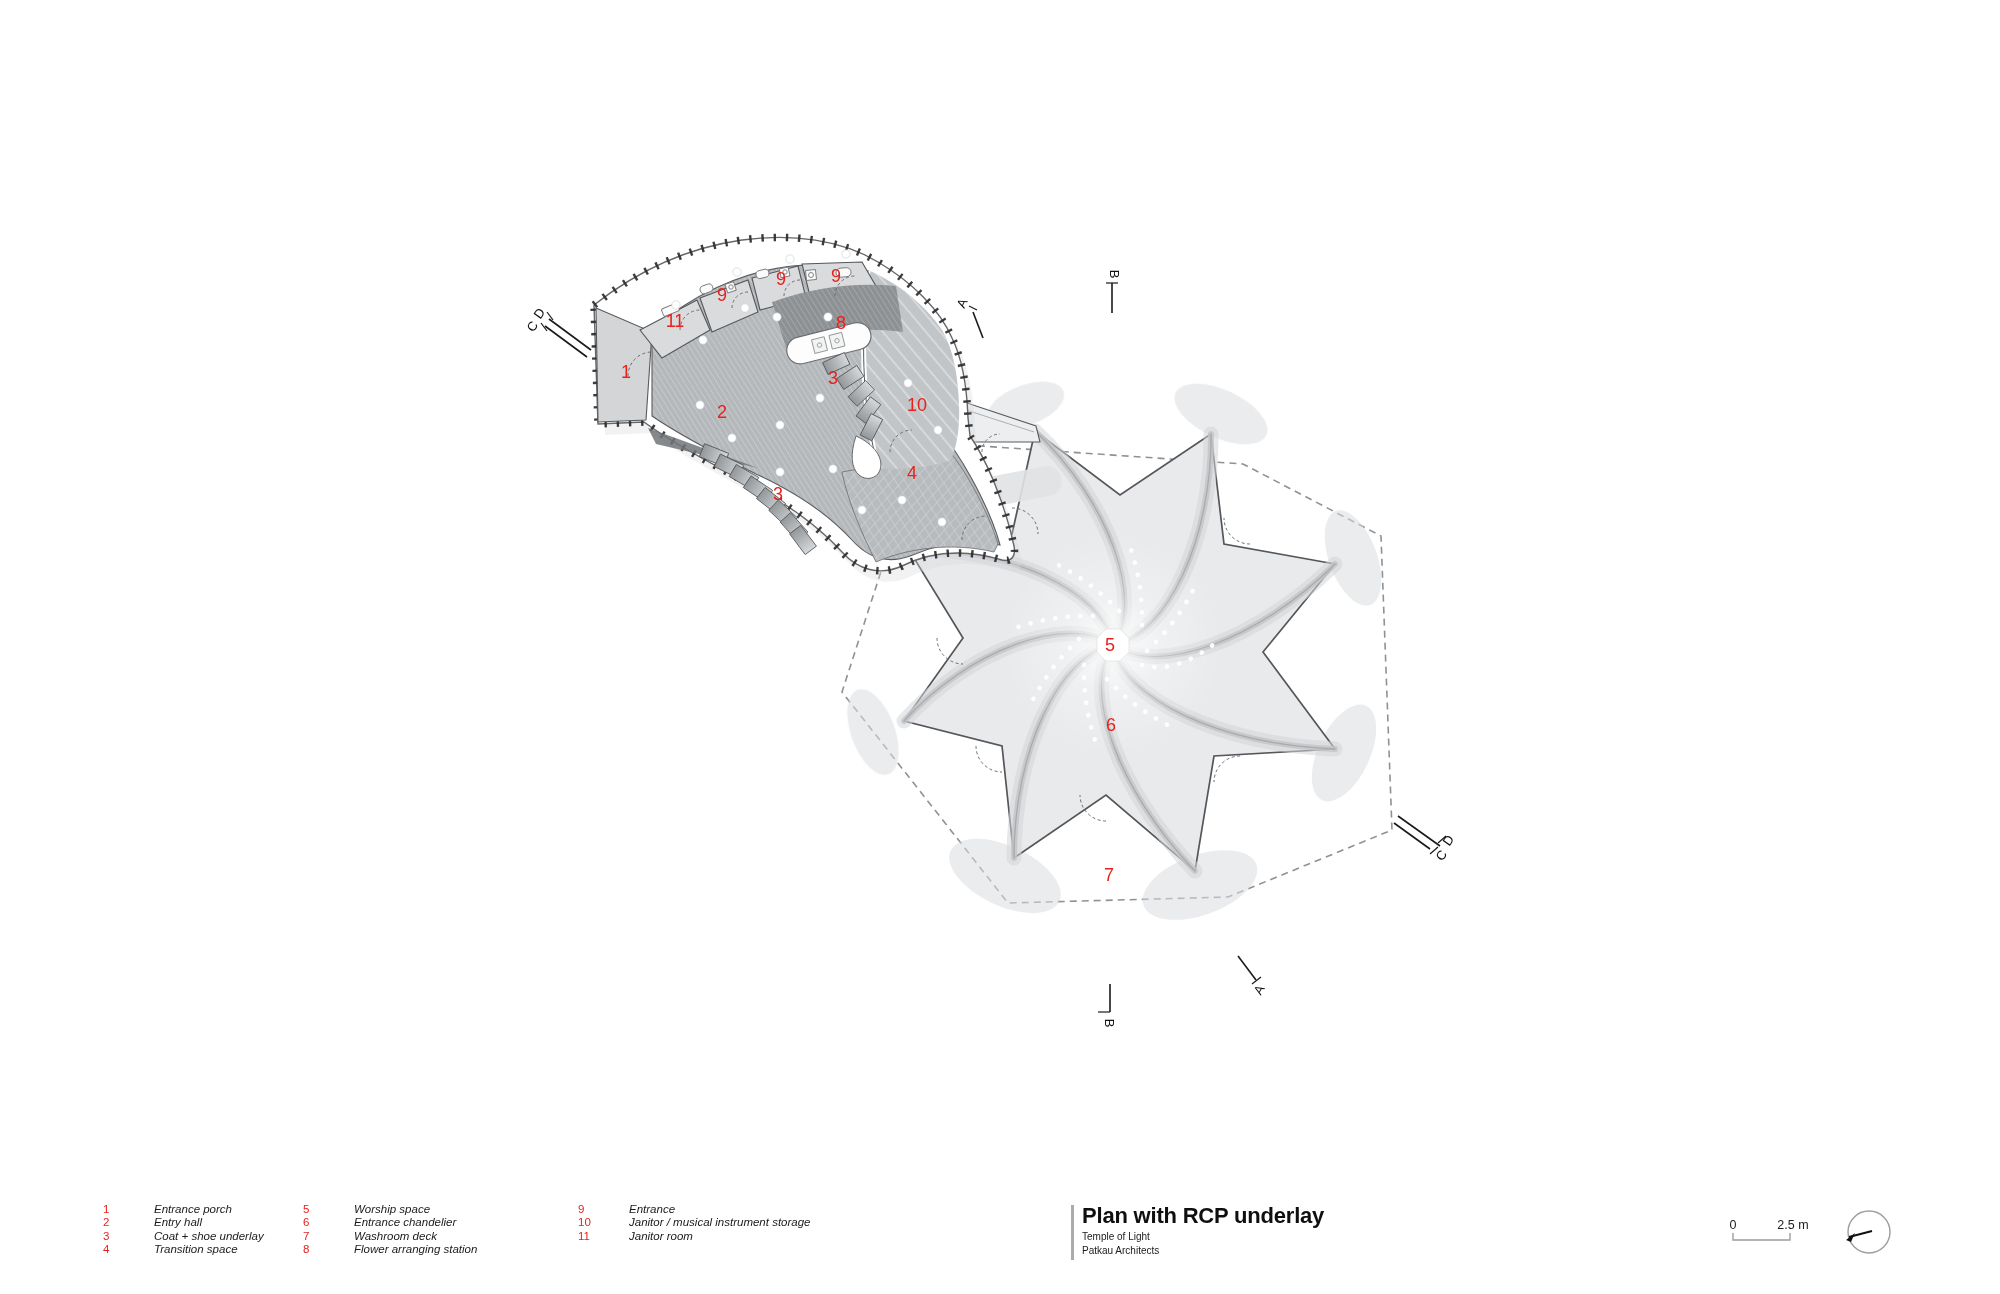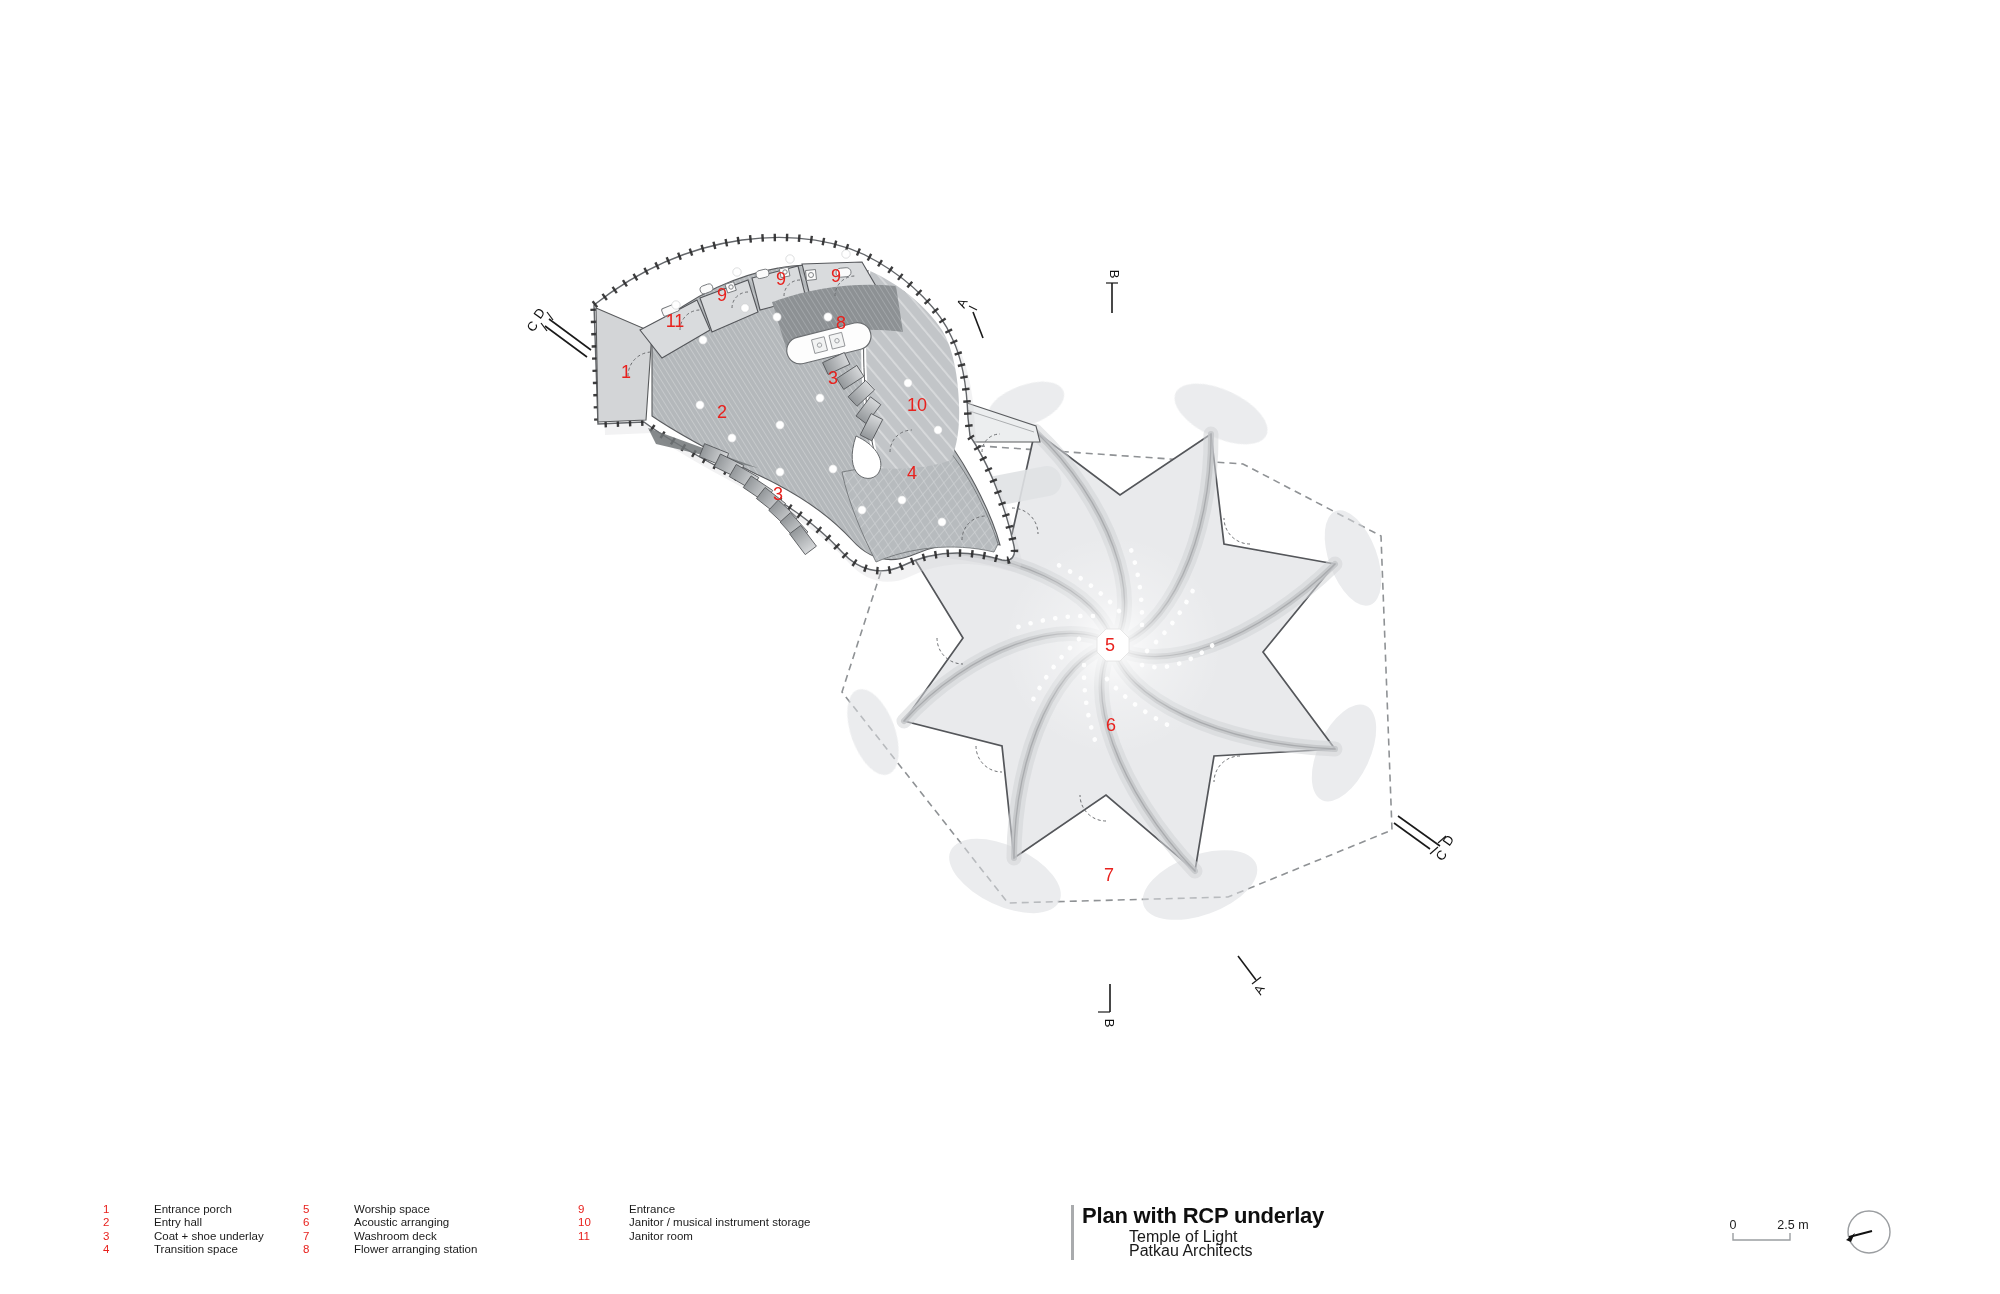--- a/index.html
+++ b/index.html
@@ -6,26 +6,26 @@
   #canvas{position:relative;width:2000px;height:1294px;background:#fff;overflow:hidden;
           font-family:"Liberation Sans",sans-serif;color:#1a1a1a;}
   svg{position:absolute;left:0;top:0;}
   .plan-num{font-family:"Liberation Sans",sans-serif;font-size:18px;fill:#e8211d;text-anchor:middle;}
   .marker-letter{font-family:"Liberation Sans",sans-serif;font-size:13px;fill:#111;text-anchor:middle;}
   .scale-text{font-family:"Liberation Sans",sans-serif;font-size:12.5px;fill:#1c1c1c;text-anchor:middle;}
   
   .legend-col{position:absolute;top:1203px;}
   .lrow{display:flex;line-height:13.4px;font-size:11.5px;}
   .lnum{color:#e8211d;width:51px;flex:0 0 51px;}
-  .llab{color:#1a1a1a;white-space:nowrap;}
+  .llab{color:#1a1a1a;white-space:nowrap;font-style:italic;}
   
   #titleblock{position:absolute;left:1071px;top:1203px;}
   #title-rule{position:absolute;left:0;top:2px;width:3px;height:55px;background:#a9abad;}
   #title-main{position:absolute;left:11px;top:0;font-size:22px;font-weight:bold;letter-spacing:-0.2px;white-space:nowrap;color:#0f0f0f;}
-  #title-sub{position:absolute;left:11px;top:27px;font-size:16px;line-height:14px;white-space:nowrap;color:#1a1a1a;margin-left:47px;}
+  #title-sub{position:absolute;left:11px;top:27px;font-size:10px;line-height:14px;white-space:nowrap;color:#1a1a1a;}
 </style>
 </head>
 <body>
 
 <div id="canvas">
 
 <svg width="2000" height="1294" viewBox="0 0 2000 1294">
   <defs>
     <pattern id="hatchFine" width="4.6" height="4.6" patternUnits="userSpaceOnUse" patternTransform="rotate(-32)">
       <rect width="4.6" height="4.6" fill="#b4b8bb"></rect>
@@ -338,21 +338,21 @@
           <span class="llab">Transition space</span>
         </div>
   </div>
   <div class="legend-col" style="left:303px;">
     <div class="lrow">
           <span class="lnum">5</span>
           <span class="llab">Worship space</span>
         </div>
     <div class="lrow">
           <span class="lnum">6</span>
-          <span class="llab">Acoustic arranging</span>
+          <span class="llab">Entrance chandelier</span>
         </div>
     <div class="lrow">
           <span class="lnum">7</span>
           <span class="llab">Washroom deck</span>
         </div>
     <div class="lrow">
           <span class="lnum">8</span>
           <span class="llab">Flower arranging station</span>
         </div>
   </div>

